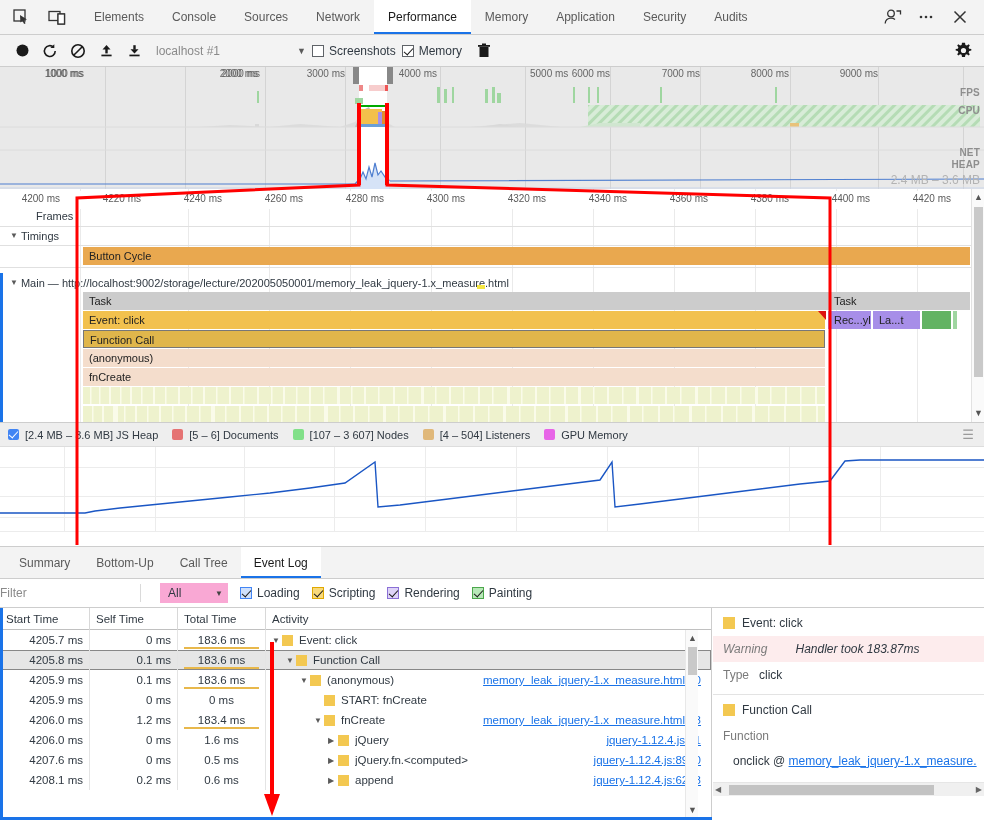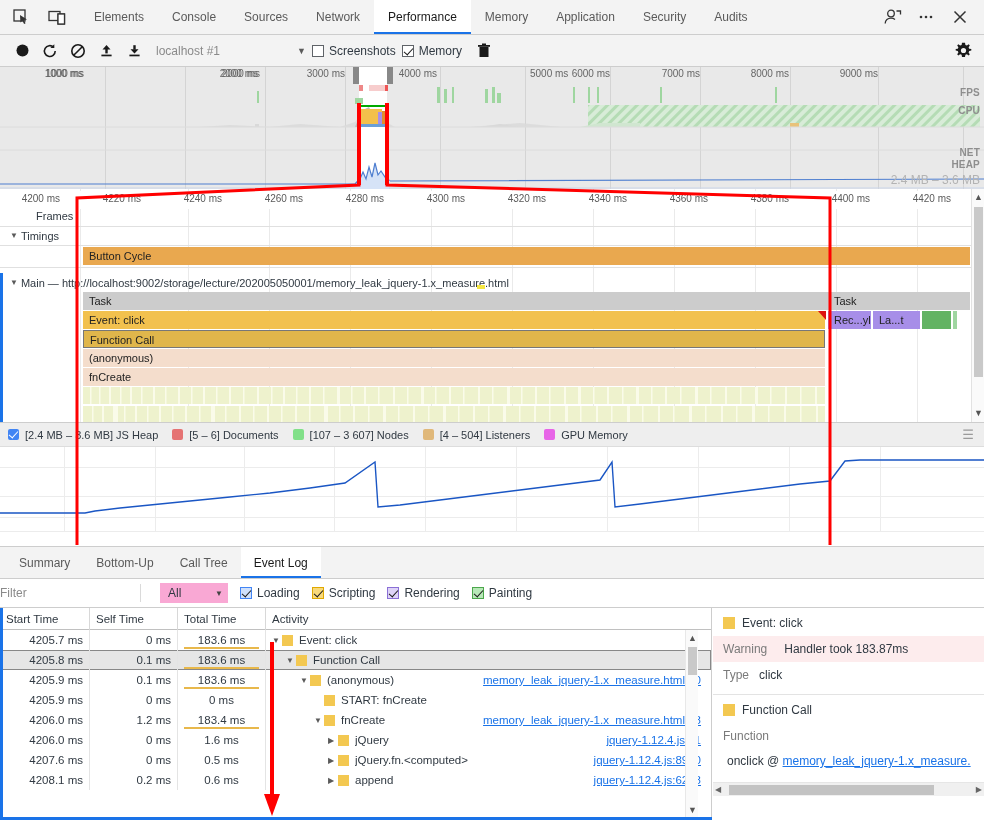--- a/index.html
+++ b/index.html
@@ -200,25 +200,25 @@
   .blue-l { position: absolute; left: 0; top: 608px; width: 3px; height: 212px; background: #1a73e8; }
   .blue-b { position: absolute; left: 0; top: 817px; width: 712px; height: 3px; background: #1a73e8; }
 
   
   .detail {
     position: absolute; left: 713px; top: 608px; width: 271px; height: 212px;
     background: #fff; overflow: hidden; font-size: 12px;
   }
   .dt-title { display: flex; align-items: center; gap: 7px; padding: 8px 10px 6px 10px; }
   .dt-sq { width: 12px; height: 12px; background: #f3c851; flex: none; }
-  .dt-warn { background: #fdeced; padding: 6px 10px; display: flex; gap: 17px; }
+  .dt-warn { background: #fdeced; padding: 6px 10px; display: flex; gap: 28px; font-style: italic; }
   .dt-k { color: #7a7a7a; }
   .dt-row { padding: 6px 10px; display: flex; gap: 10px; }
   .dt-hr { height: 1px; background: #e3e3e3; margin: 6px 0 0 0; }
-  .dt-line { padding: 5px 14px; white-space: nowrap; }
+  .dt-line { padding: 5px 20px; white-space: nowrap; }
   .dt-link { color: #1a73e8; text-decoration: underline; }
   .dt-hscroll {
     position: absolute; left: 0; bottom: 24px; width: 271px; height: 14px;
     background: #f0f0f0; display: flex; align-items: center; justify-content: space-between;
     padding: 0 2px; border-top: 1px solid #e6e6e6;
   }
   .dt-hthumb { position: absolute; left: 16px; width: 205px; height: 10px; background: #c3c3c3; }
   .dt-harrow { font-size: 8px; color: #666; z-index: 2; }
 
   

